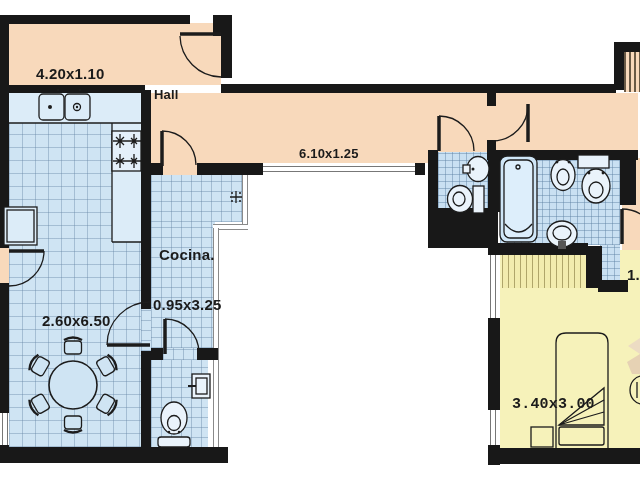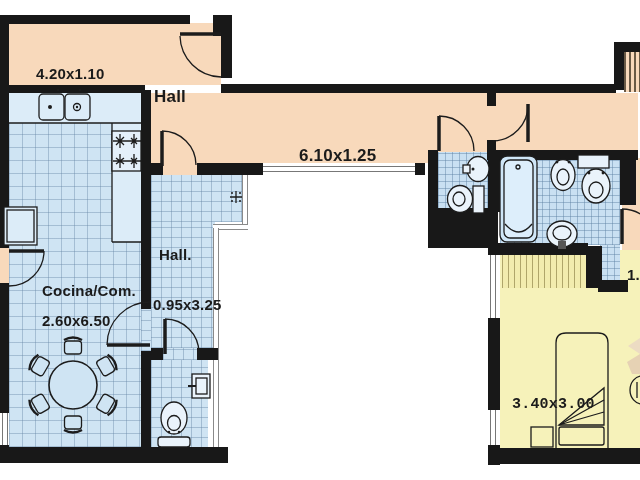--- a/index.html
+++ b/index.html
@@ -33,21 +33,21 @@
     background-size:1px 100%,1px 100%;background-position:2px 0,7px 0;background-repeat:no-repeat;}
   
   .edgeV{position:absolute;box-sizing:border-box;background:#fff;
          border-left:1px solid #8a8a8a;border-right:1px solid #8a8a8a;}
   .edgeH{position:absolute;box-sizing:border-box;background:#fff;
          border-top:1px solid #8a8a8a;border-bottom:1px solid #8a8a8a;}
   svg{position:absolute;left:0;top:0;}
   .lbl{position:absolute;color:#1b1b1b;font-weight:600;white-space:nowrap;z-index:30;
        letter-spacing:.2px;margin-top:26px;}
   .s15{font-size:15px;}
-  .s17{font-size:17px;}
+  .s17{font-size:13px;}
 </style>
 </head>
 <body>
 
 <div id="plan">
 
   <div class="f peach" style="left:9px;top:23px;width:212px;height:62px;"></div>
   <div class="f peach" style="left:151px;top:93px;width:70px;height:70px;"></div>
   <div class="f peach" style="left:163px;top:163px;width:34px;height:12px;"></div>
   <div class="f peach" style="left:221px;top:93px;width:266px;height:70px;"></div>
@@ -283,20 +283,19 @@
       <g>
         <ellipse cx="642" cy="390" rx="12" ry="14"></ellipse>
         <line x1="637" y1="382" x2="637" y2="398"></line>
       </g>
     </g>
   </svg>
 
   <div class="lbl s15" style="left:36px;top:39px;">4.20x1.10</div>
   <div class="lbl s17" style="left:154px;top:61px;">Hall</div>
   <div class="lbl s17" style="left:299px;top:120px;text-align:right;">6.10x1.25</div>
-  <div class="lbl s15" style="left:42px;top:256px;">Cocina/Com.</div>
   <div class="lbl s15" style="left:42px;top:286px;">2.60x6.50</div>
-  <div class="lbl s15" style="left:159px;top:220px;">Hall.</div>
+  <div class="lbl s15" style="left:159px;top:220px;">Cocina.</div>
   <div class="lbl s15" style="left:153px;top:270px;">0.95x3.25</div>
   <div class="lbl s15" style="left:512px;top:370px;font-family:Liberation Mono, monospace;">3.40x3.00</div>
   <div class="lbl s15" style="left:627px;top:240px;">1.</div>
 
 </div>
 
 </body></html>

